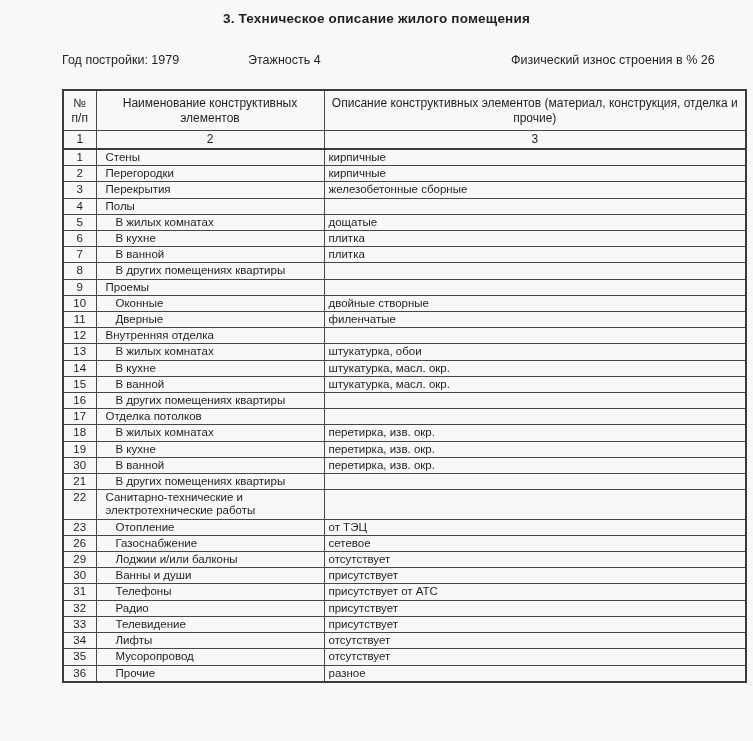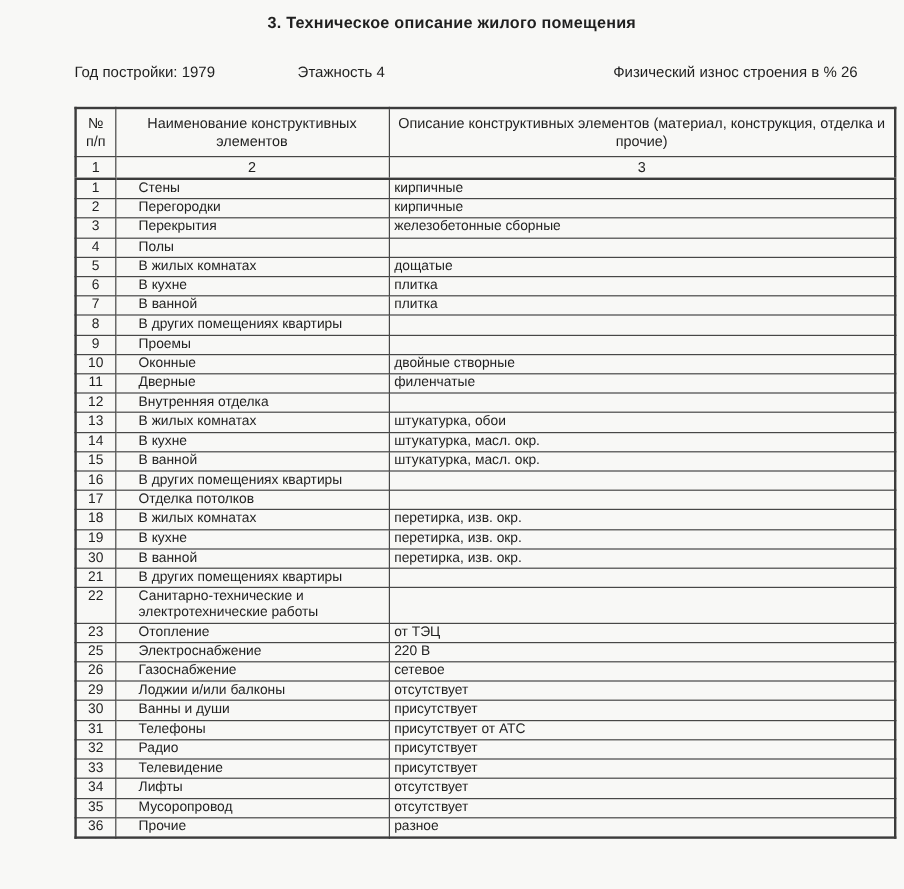--- a/index.html
+++ b/index.html
@@ -78,21 +78,21 @@
     padding: 1px 4px 1px 4px;
     height: 13px;
     line-height: 13.2px;
     overflow: hidden;
   }
   tbody.data-rows td.cell-num {
     text-align: center;
     padding-left: 1px;
     padding-right: 1px;
   }
-  tbody.data-rows td.cell-name { padding-left: 19px; }
+  tbody.data-rows td.cell-name { padding-left: 9px; }
   tbody.data-rows td.cell-name.indent { padding-left: 19px; }
   tbody.data-rows td.cell-desc { padding-left: 4px; }
 </style>
 </head>
 <body>
 
 <div class="page">
 
   <h1 class="doc-title">3. Техническое описание жилого помещения</h1>
 
@@ -231,25 +231,20 @@
           <td class="cell-num">22</td>
           <td class="cell-name">Санитарно-технические и электротехнические работы</td>
           <td class="cell-desc"></td>
         </tr>
         <tr>
           <td class="cell-num">23</td>
           <td class="cell-name indent">Отопление</td>
           <td class="cell-desc">от ТЭЦ</td>
         </tr>
         <tr>
-          <td class="cell-num">25</td>
-          <td class="cell-name indent">Электроснабжение</td>
-          <td class="cell-desc">220 В</td>
-        </tr>
-        <tr>
           <td class="cell-num">26</td>
           <td class="cell-name indent">Газоснабжение</td>
           <td class="cell-desc">сетевое</td>
         </tr>
         <tr>
           <td class="cell-num">29</td>
           <td class="cell-name indent">Лоджии и/или балконы</td>
           <td class="cell-desc">отсутствует</td>
         </tr>
         <tr>

